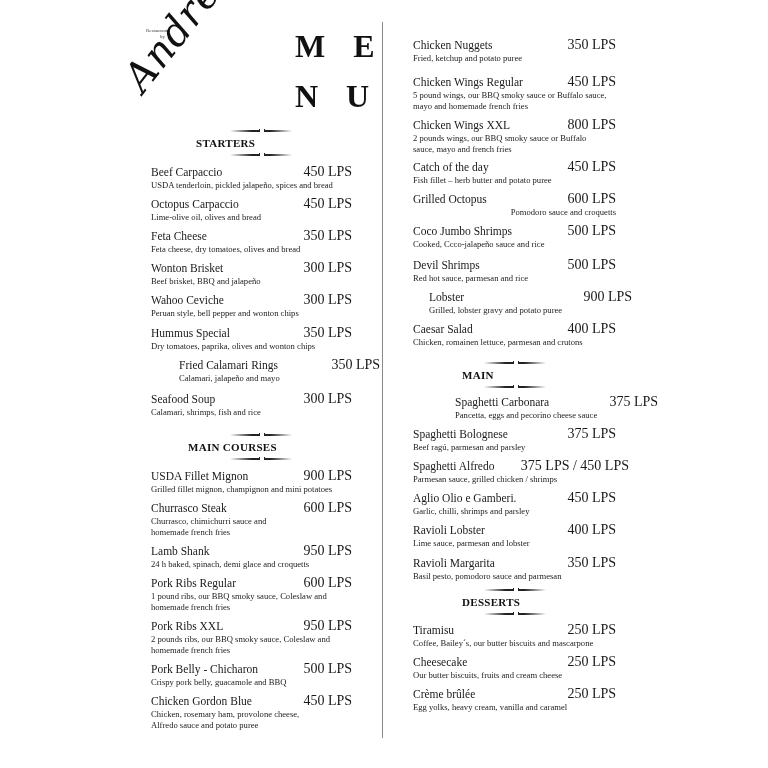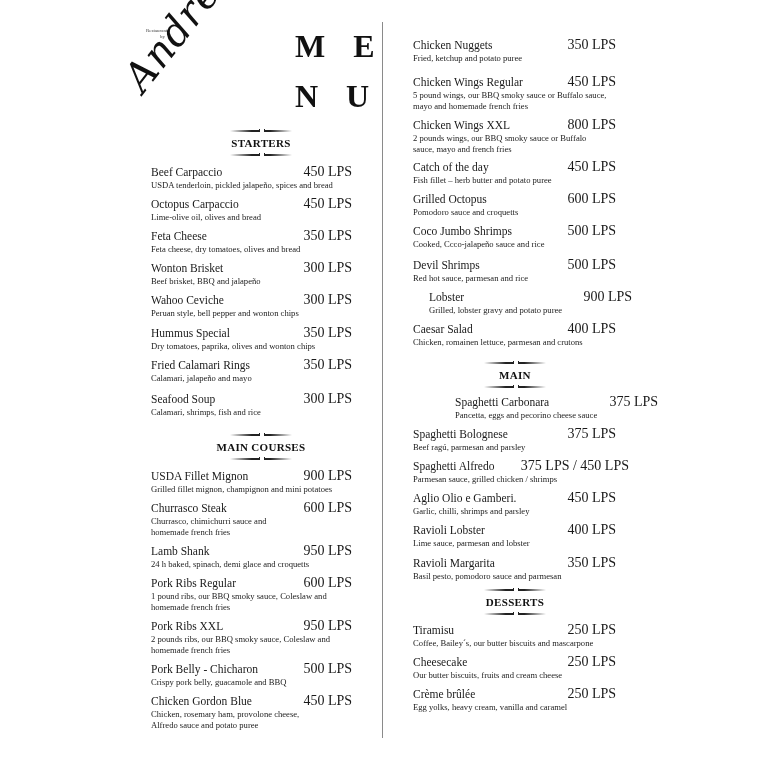--- a/index.html
+++ b/index.html
@@ -13,21 +13,21 @@
     .brand-small .by { display: block; padding-left: 14px; }
     .brand-script { position: absolute; left: 148px; top: 58px; font-family: "DejaVu Serif", serif; font-style: italic; font-size: 40px; font-weight: 300; color: #111; transform: rotate(-52deg); transform-origin: left bottom; letter-spacing: 1px; line-height: 1; }
     .menu-title { position: absolute; left: 295px; font-family: "Liberation Serif", serif; font-weight: bold; font-size: 32px; color: #111; letter-spacing: 10px; line-height: 1; }
     .menu-title.l1 { top: 30px; }
     .menu-title.l2 { top: 80px; }
 
     
     .col-divider { position: absolute; left: 382px; top: 22px; width: 1px; height: 716px; background: #8a8a8a; }
 
     
-    .section-header { position: absolute; width: 130px; text-align: center; }
+    .section-header { position: absolute; width: 130px; }
     .ornament { position: relative; height: 4px; width: 62px; margin: 0 auto; }
     .ornament::before { content: ""; position: absolute; left: 0; right: 0; top: 1px; height: 1.5px; background: linear-gradient(to right, rgba(20,20,20,0) 0%, #222 35%, #222 65%, rgba(20,20,20,0) 100%); }
     .ornament::after { content: ""; position: absolute; left: 29px; top: 0px; width: 4px; height: 3px; background: #fff; border-left: 1.5px solid #222; border-right: 1.5px solid #222; }
     .section-title { font-family: "Liberation Serif", serif; font-weight: bold; font-size: 11px; letter-spacing: 0.3px; color: #111; margin: 3px 0 3px; line-height: 14px; }
 
     
     .item { position: absolute; width: 205px; }
     .item-row { display: flex; justify-content: space-between; align-items: baseline; }
     .item-name { font-family: "Liberation Serif", serif; font-size: 11.5px; color: #1a1a1a; line-height: 13px; white-space: nowrap; }
     .item-price { font-family: "Liberation Serif", serif; font-size: 14px; color: #1a1a1a; line-height: 13px; white-space: nowrap; }
@@ -95,21 +95,21 @@
         </div>
       <div class="item-desc">Peruan style, bell pepper and wonton chips</div>
     </div>
     <div class="item" style="top:326px;">
       <div class="item-row">
           <span class="item-name">Hummus Special</span>
           <span class="item-price">350 LPS</span>
         </div>
       <div class="item-desc">Dry tomatoes, paprika, olives and wonton chips</div>
     </div>
-    <div class="item" style="top:358px;">
+    <div class="item" style="top:358px;margin-left:28px;">
       <div class="item-row">
           <span class="item-name">Fried Calamari  Rings</span>
           <span class="item-price">350 LPS</span>
         </div>
       <div class="item-desc">Calamari, jalapeño and mayo</div>
     </div>
     <div class="item" style="top:392px;">
       <div class="item-row">
           <span class="item-name">Seafood Soup</span>
           <span class="item-price">300 LPS</span>
@@ -196,21 +196,21 @@
         </div>
       <div class="item-desc" style="width:195px;">2 pounds wings, our BBQ smoky sauce or Buffalo sauce, mayo and french fries</div>
     </div>
     <div class="item" style="top:160px;">
       <div class="item-row">
           <span class="item-name">Catch of the day</span>
           <span class="item-price">450 LPS</span>
         </div>
       <div class="item-desc">Fish fillet – herb butter and potato puree</div>
     </div>
-    <div class="item" style="top:192px;">
+    <div class="item" style="top:192px;text-align:right;">
       <div class="item-row">
           <span class="item-name">Grilled Octopus</span>
           <span class="item-price">600 LPS</span>
         </div>
       <div class="item-desc">Pomodoro sauce and croquetts</div>
     </div>
     <div class="item" style="top:224px;">
       <div class="item-row">
           <span class="item-name">Coco Jumbo Shrimps</span>
           <span class="item-price">500 LPS</span>

